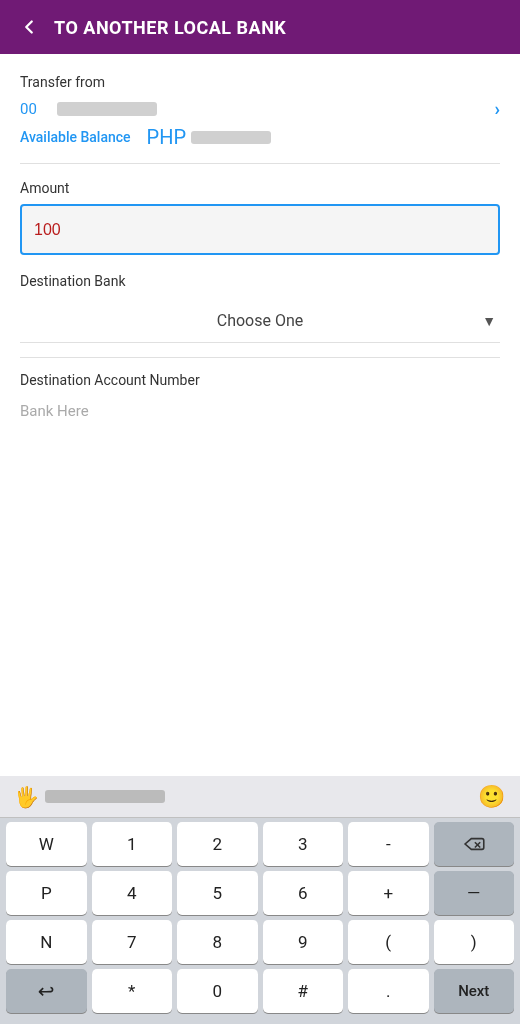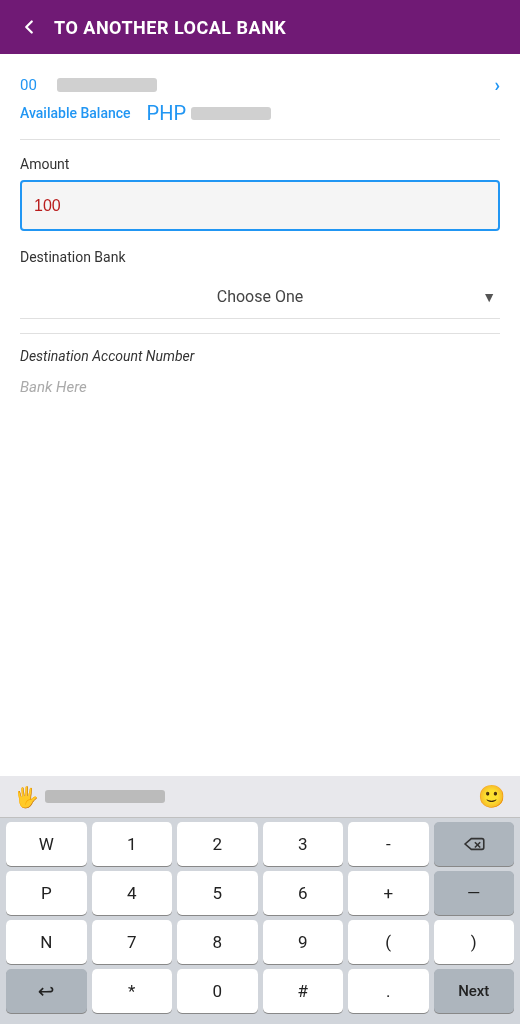--- a/index.html
+++ b/index.html
@@ -159,21 +159,20 @@
     }
 
     .divider {
       height: 1px;
       background: #e0e0e0;
       margin: 14px 0;
     }
 
     .dest-account-section {
       margin-top: 4px;
-      font-style: italic;
     }
     .dest-account-label {
       font-size: 14px;
       color: #333;
       margin-bottom: 10px;
     }
     .dest-account-placeholder {
       font-size: 15px;
       color: #aaa;
       padding: 4px 0;
@@ -266,20 +265,21 @@
   <span class="header-back">
     <svg width="22" height="22" viewBox="0 0 24 24" fill="none" stroke="white" stroke-width="2.5" stroke-linecap="round" stroke-linejoin="round">
       <polyline points="15 18 9 12 15 6"></polyline>
     </svg>
   </span>
   <span class="header-title">TO ANOTHER LOCAL BANK</span>
 </div>
 
 <div class="content">
 
+  <div class="section-label">Transfer from</div>
 
   <div class="transfer-from-row">
     <div class="account-number">
       <span>00</span>
       <span class="account-number-blur"></span>
     </div>
     <span class="chevron-right">›</span>
   </div>
 
   <div class="balance-row">

